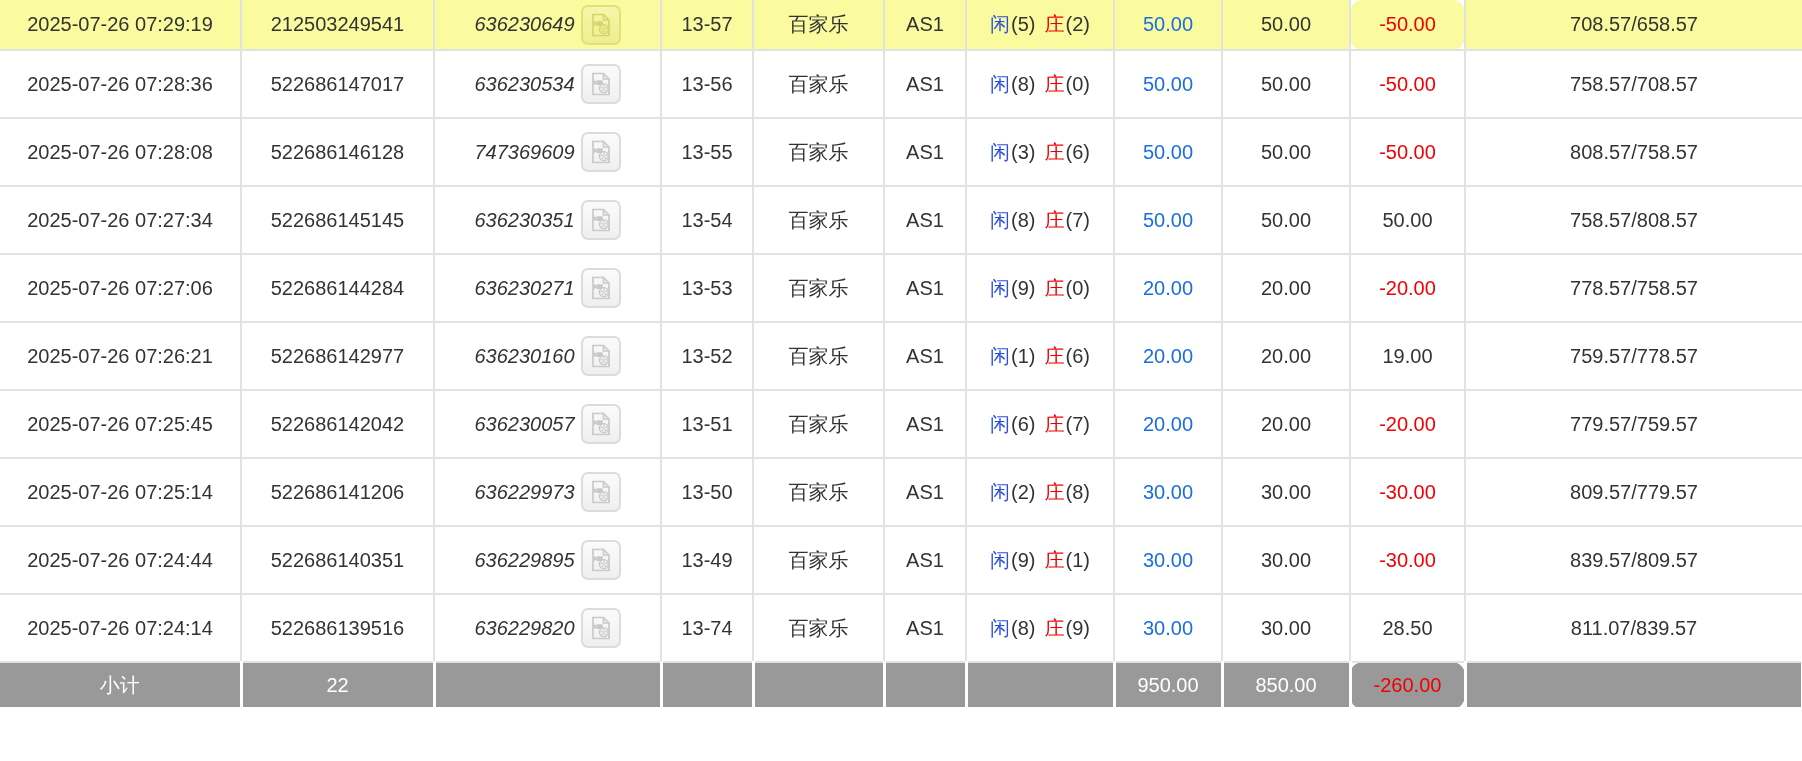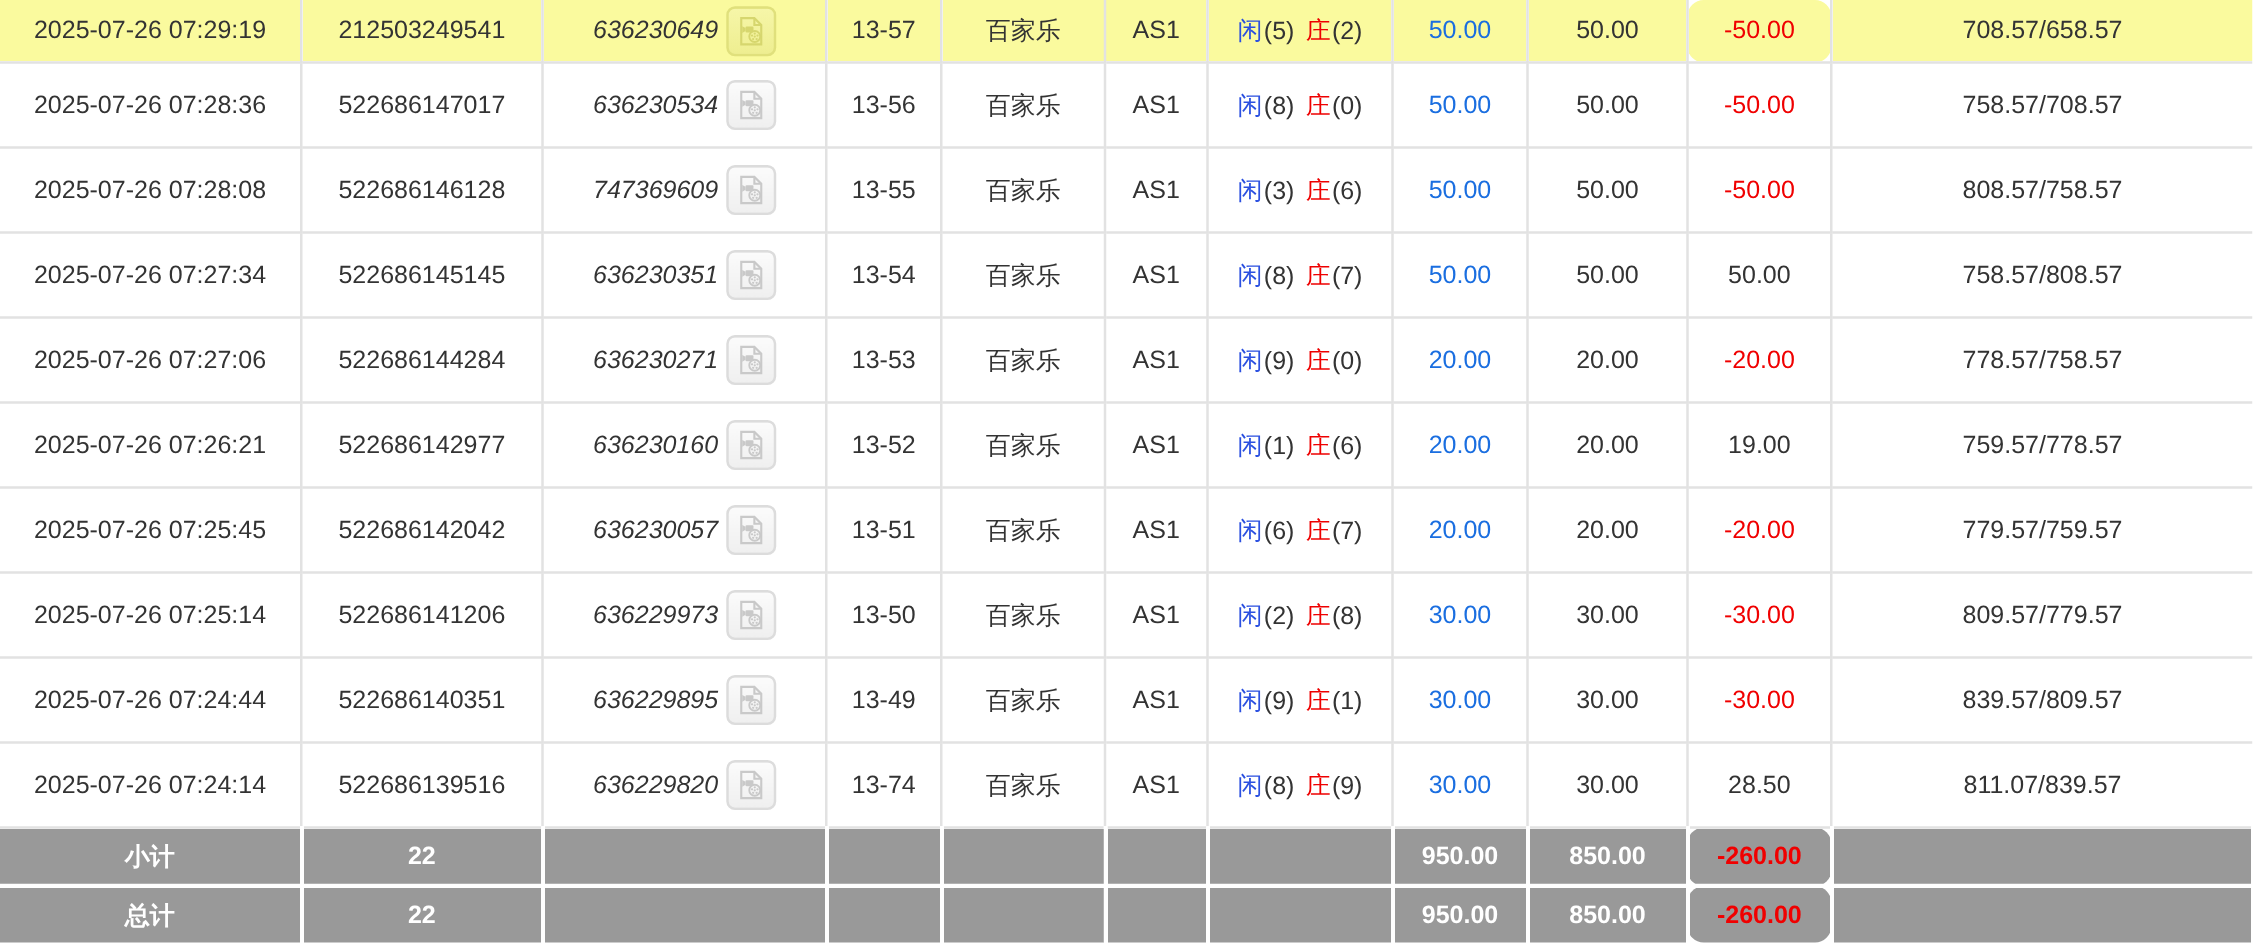--- a/index.html
+++ b/index.html
@@ -27,21 +27,21 @@
   .video-btn{
     display:inline-flex;align-items:center;justify-content:center;
     width:40px;height:40px;border-radius:7px;cursor:pointer;padding:0;
     border:2px solid #dcdcdc;background:linear-gradient(#fbfbfb,#efefef);
     color:#c9c9c9;
   }
   tr.row--hl .video-btn{
     border-color:#e0e07c;background:linear-gradient(#f6f6a8,#eeee90);color:#d6d66e;
   }
   tr.summary-row td{
-    background:#999999;color:#fff;font-weight:bold;height:44px;
+    background:#999999;color:#fff;font-weight:normal;height:44px;
     border-right:3px solid #fff;border-bottom:none;border-top:none;margin-top:44px;
   }
   tr.summary-row td:last-child{border-right:3px solid #fff;}
   tr.summary-row.sub td{border-bottom:3px solid #fff;}
   tr.summary-row td.neg{color:#f00000;}
 </style>
 </head>
 <body>
 
 <table class="bet-table">
@@ -427,27 +427,14 @@
       <td></td>
       <td></td>
       <td></td>
       <td></td>
       <td></td>
       <td>950.00</td>
       <td>850.00</td>
       <td class="neg">-260.00</td>
       <td></td>
     </tr>
-    <tr class="summary-row">
-      <td>总计</td>
-      <td>22</td>
-      <td></td>
-      <td></td>
-      <td></td>
-      <td></td>
-      <td></td>
-      <td>950.00</td>
-      <td>850.00</td>
-      <td class="neg">-260.00</td>
-      <td></td>
-    </tr>
   </tbody>
 </table>
 
 </body></html>

